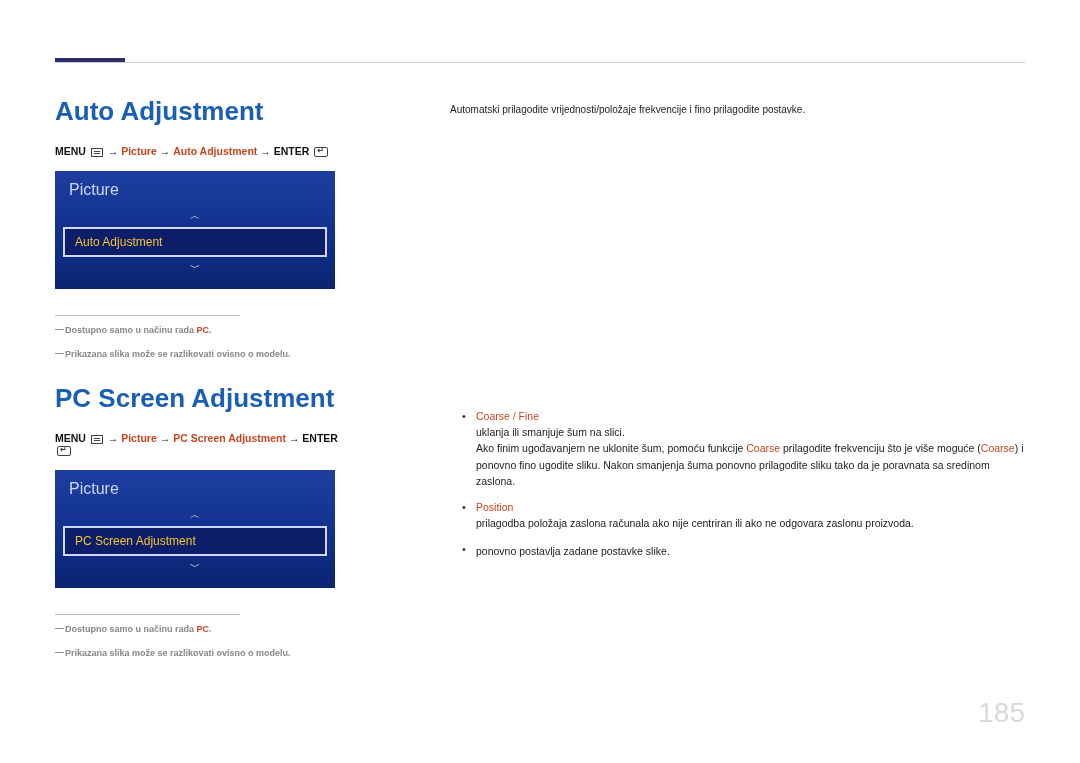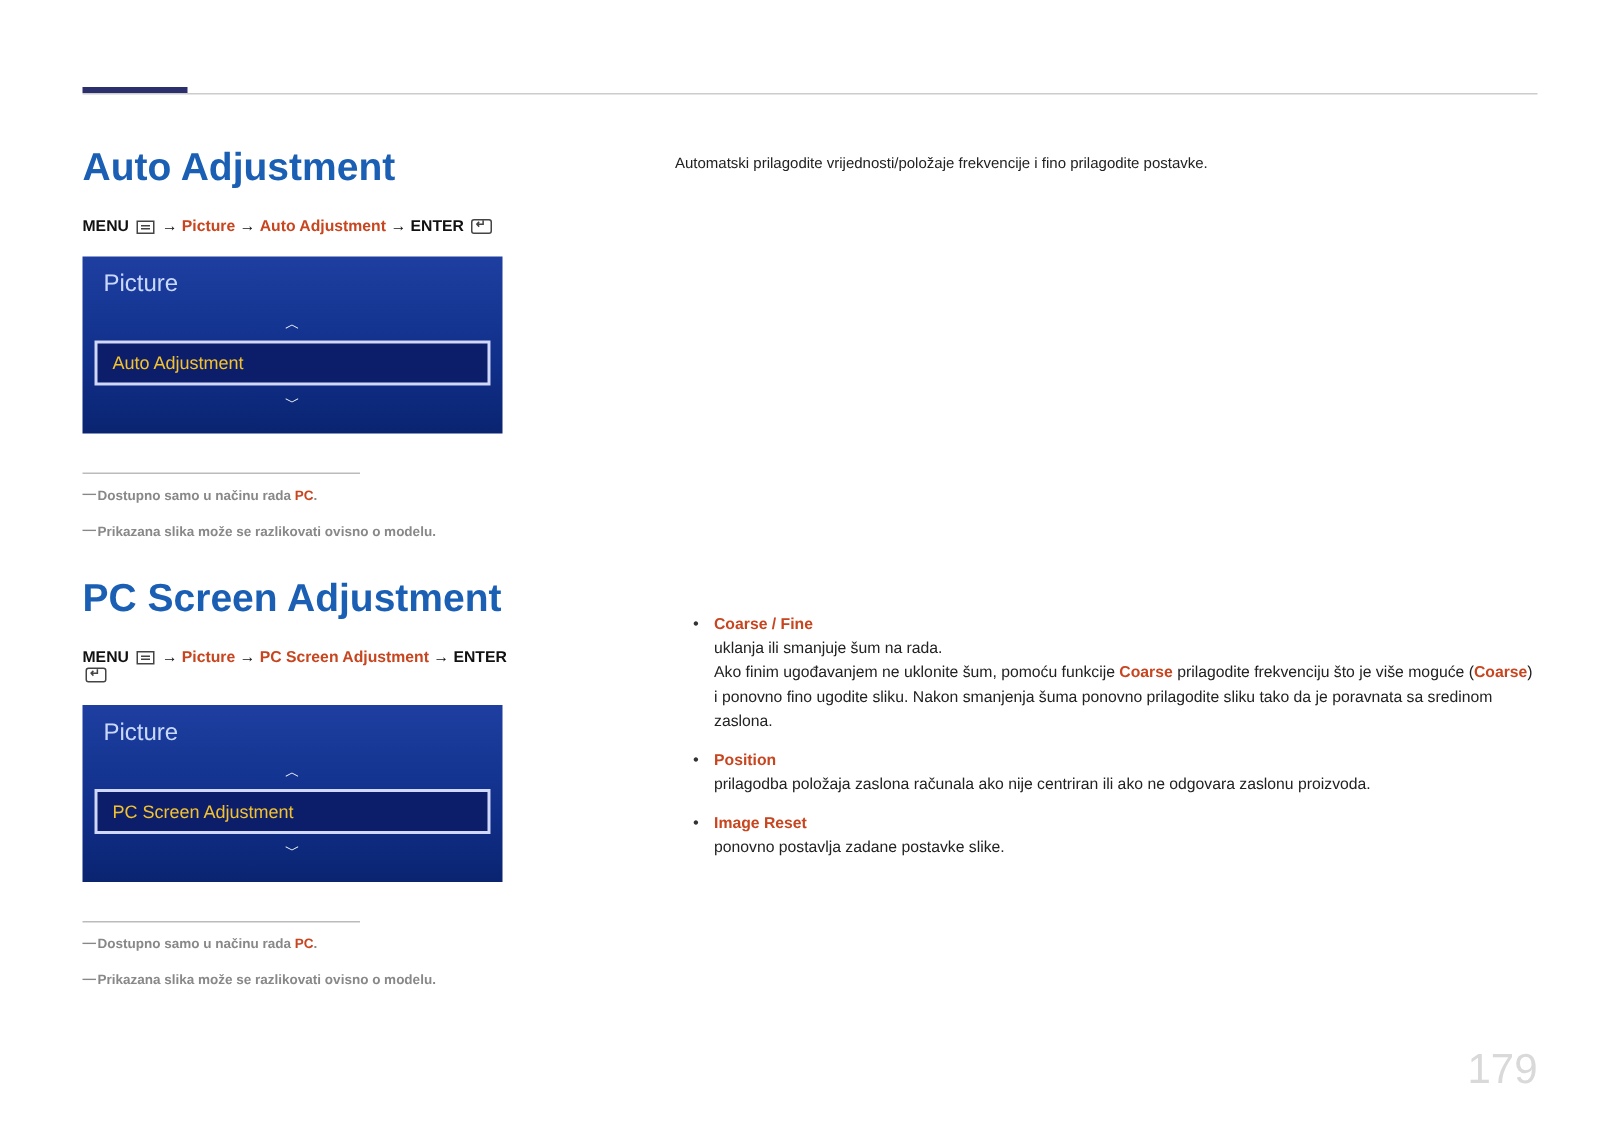--- a/index.html
+++ b/index.html
@@ -158,30 +158,30 @@
   .bullet::before {
     content: "•";
     position: absolute;
     left: 12px;
     top: 0;
     color: #333;
     font-size: 11px;
   }
   .bullet-title {
     color: #c7451f;
-    font-weight: 700;
+    font-weight: 400;
     font-size: 10.5px;
     margin-bottom: 2px;
   }
   .bullet-text {
     font-size: 10.5px;
     color: #222;
     line-height: 1.55;
   }
-  .bullet-text .accent-inline { color: #c7451f; font-weight: 700; }
+  .bullet-text .accent-inline { color: #c7451f; font-weight: 400; }
   .tri {
     display: inline-block;
     font-size: 9px;
     vertical-align: middle;
     color: #222;
     margin: 0 1px;
   }
   .page-num {
     position: absolute;
     right: 55px;
@@ -252,30 +252,29 @@
   <div class="note">Prikazana slika može se razlikovati ovisno o modelu.</div>
 </div>
 
 <div class="right-col-top">
   <div class="body-text">Automatski prilagodite vrijednosti/položaje frekvencije i fino prilagodite postavke.</div>
 </div>
 
 <div class="right-col-bottom">
   <div class="bullet">
     <div class="bullet-title">Coarse / Fine</div>
-    <div class="bullet-text">uklanja ili smanjuje šum na rada.</div>
+    <div class="bullet-text">uklanja ili smanjuje šum na slici.</div>
     <div class="bullet-text">
       <span>Ako finim ugođavanjem ne uklonite šum, pomoću funkcije </span><span class="accent-inline">Coarse</span><span> prilagodite frekvenciju što je više moguće (</span><span class="accent-inline">Coarse</span><span>) i ponovno fino ugodite sliku. Nakon smanjenja šuma ponovno prilagodite sliku tako da je poravnata sa sredinom zaslona.</span>
     </div>
   </div>
 
   <div class="bullet">
     <div class="bullet-title">Position</div>
     <div class="bullet-text">prilagodba položaja zaslona računala ako nije centriran ili ako ne odgovara zaslonu proizvoda.</div>
   </div>
 
   <div class="bullet">
-    <div class="bullet-title">Image Reset</div>
     <div class="bullet-text">ponovno postavlja zadane postavke slike.</div>
   </div>
 </div>
 
-<div class="page-num">179</div>
+<div class="page-num">185</div>
 
 </body></html>

